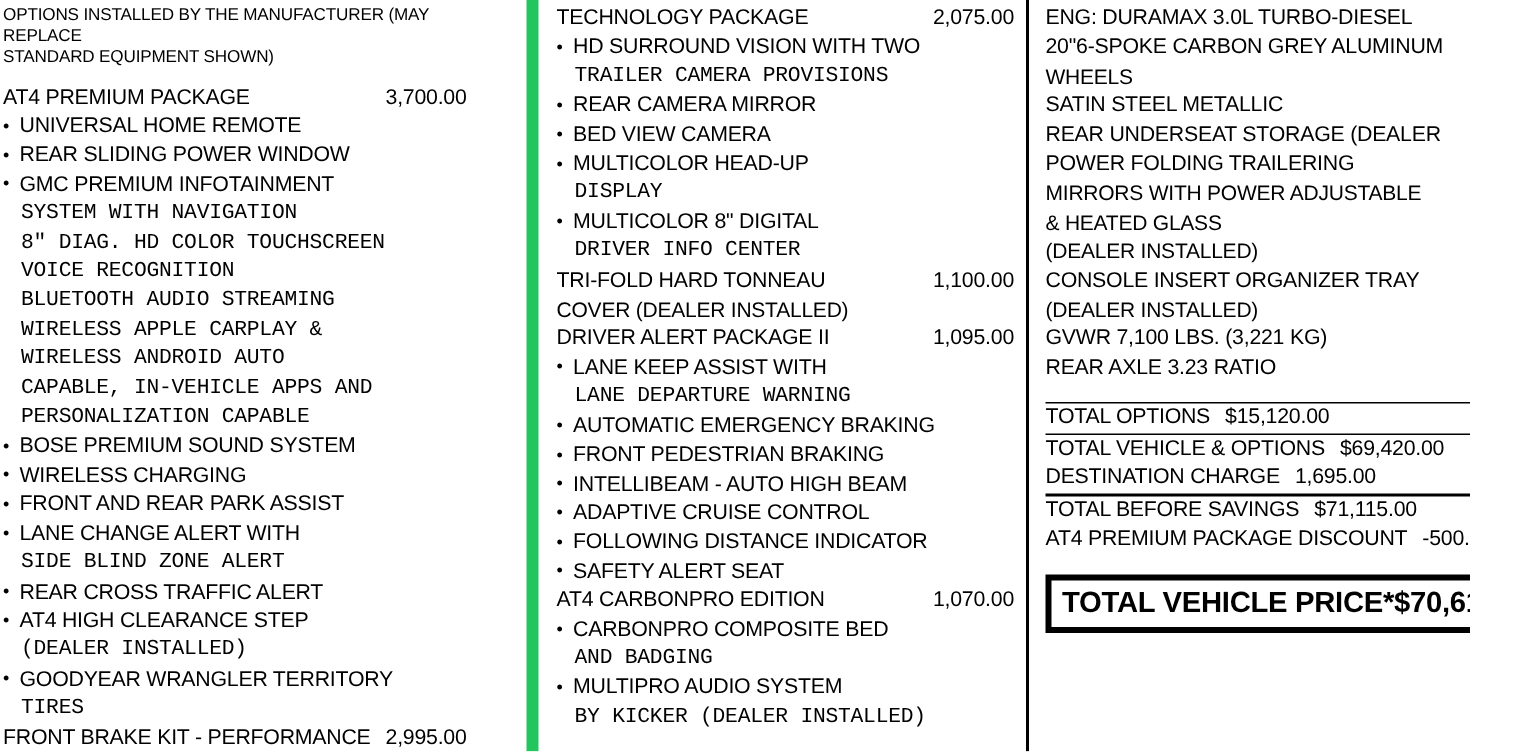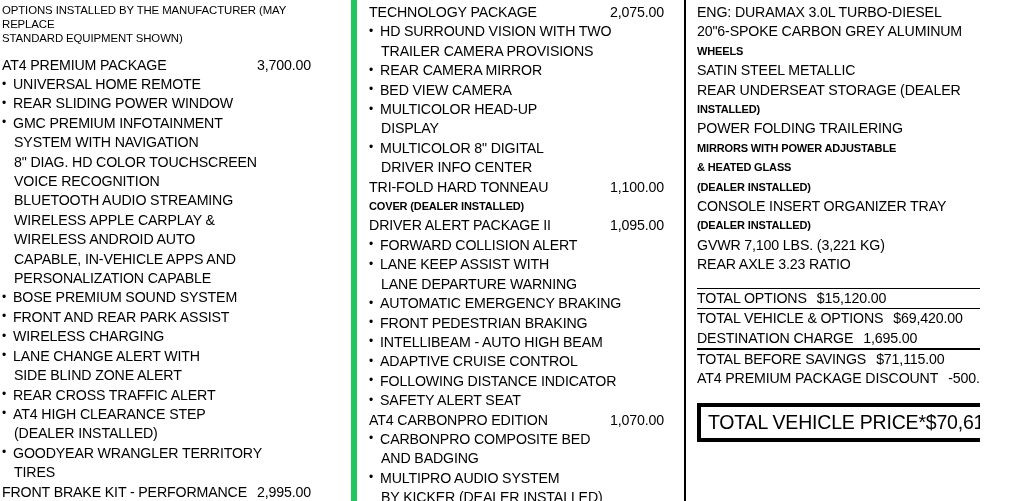--- a/index.html
+++ b/index.html
@@ -24,21 +24,21 @@
     display: flex;
     width: 1024px;
     height: 501px;
     box-sizing: border-box;
   }
   .col {
     box-sizing: border-box;
     position: relative;
   }
   .col-1 { width: 334px; padding: 3px 8px 0 2px; }
-  .col-2 { width: 350px; padding: 3px 20px 0 12px; border-left: 6px solid #22c55e; margin-left: 32px; }
+  .col-2 { width: 350px; padding: 3px 8px 0 12px; border-left: 8px solid #22c55e; margin-left: 32px; }
   .col-3 { width: 340px; padding: 3px 0 16px 11px; border-left: 2px solid #000; }
 
   
   .hdr {
     font-size: 11.4px;
     line-height: 14.2px;
     letter-spacing: -0.1px;
     white-space: pre-line;
   }
   .spacer-sm { height: 10px; }
@@ -75,28 +75,28 @@
     top: -0.5px;
     font-size: 12px;
   }
   
   .bullet-cont {
     font-size: 14.2px;
     line-height: 19.4px;
     letter-spacing: -0.15px;
     padding-left: 12px;
     white-space: nowrap;
+    font-family: Liberation Mono, monospace;
   }
   
   .cont {
-    font-size: 11px;
-    line-height: 19.4px;
-    letter-spacing: -0.15px;
-    white-space: nowrap;
-    font-weight: bold;
+    font-size: 14px;
+    line-height: 19.4px;
+    letter-spacing: -0.15px;
+    white-space: nowrap;
   }
 
   
   .totals { margin-top: 13px; }
   .total-row {
     display: flex;
     align-items: baseline;
     font-size: 14.2px;
     line-height: 19.4px;
     letter-spacing: -0.15px;
@@ -108,21 +108,21 @@
   .total-row .t-label { flex: 0 1 auto; }
   .total-row .t-price { flex: 0 0 auto; padding-left: 10px; text-align: right; }
 
   .grand-box {
     margin-top: 14px;
     border: 4px solid #000;
     padding: 4px 7px 5px 7px;
     display: flex;
     align-items: baseline;
     justify-content: space-between;
-    font-weight: normal;
+    font-weight: bold;
     font-size: 19.5px;
     line-height: 22px;
     letter-spacing: -0.2px;
     white-space: nowrap;
   }
   .grand-box .g-label { flex: 0 0 auto; }
   .grand-box .g-price { flex: 0 0 auto; text-align: right; }
 </style>
 </head>
 <body>
@@ -144,22 +144,22 @@
           <div class="bullet">GMC PREMIUM INFOTAINMENT</div>
           <div class="bullet-cont">SYSTEM WITH NAVIGATION</div>
           <div class="bullet-cont">8" DIAG. HD COLOR TOUCHSCREEN</div>
           <div class="bullet-cont">VOICE RECOGNITION</div>
           <div class="bullet-cont">BLUETOOTH AUDIO STREAMING</div>
           <div class="bullet-cont">WIRELESS APPLE CARPLAY &amp;</div>
           <div class="bullet-cont">WIRELESS ANDROID AUTO</div>
           <div class="bullet-cont">CAPABLE, IN-VEHICLE APPS AND</div>
           <div class="bullet-cont">PERSONALIZATION CAPABLE</div>
           <div class="bullet">BOSE PREMIUM SOUND SYSTEM</div>
+          <div class="bullet">WIRELESS CHARGING</div>
           <div class="bullet">FRONT AND REAR PARK ASSIST</div>
-          <div class="bullet">WIRELESS CHARGING</div>
           <div class="bullet">LANE CHANGE ALERT WITH</div>
           <div class="bullet-cont">SIDE BLIND ZONE ALERT</div>
           <div class="bullet">REAR CROSS TRAFFIC ALERT</div>
           <div class="bullet">AT4 HIGH CLEARANCE STEP</div>
           <div class="bullet-cont">(DEALER INSTALLED)</div>
           <div class="bullet">GOODYEAR WRANGLER TERRITORY</div>
           <div class="bullet-cont">TIRES</div>
           <div class="row">
             <span class="label">FRONT BRAKE KIT - PERFORMANCE</span>
             <span class="price">2,995.00</span>
@@ -183,21 +183,20 @@
           <div class="bullet-cont">DRIVER INFO CENTER</div>
           <div class="row">
             <span class="label">TRI-FOLD HARD TONNEAU</span>
             <span class="price">1,100.00</span>
           </div>
           <div class="cont">COVER (DEALER INSTALLED)</div>
           <div class="row">
             <span class="label">DRIVER ALERT PACKAGE II</span>
             <span class="price">1,095.00</span>
           </div>
-          <div class="bullet">FORWARD COLLISION ALERT</div>
           <div class="bullet">LANE KEEP ASSIST WITH</div>
           <div class="bullet-cont">LANE DEPARTURE WARNING</div>
           <div class="bullet">AUTOMATIC EMERGENCY BRAKING</div>
           <div class="bullet">FRONT PEDESTRIAN BRAKING</div>
           <div class="bullet">INTELLIBEAM - AUTO HIGH BEAM</div>
           <div class="bullet">ADAPTIVE CRUISE CONTROL</div>
           <div class="bullet">FOLLOWING DISTANCE INDICATOR</div>
           <div class="bullet">SAFETY ALERT SEAT</div>
           <div class="row">
             <span class="label">AT4 CARBONPRO EDITION</span>
@@ -222,21 +221,20 @@
           </div>
           <div class="cont">WHEELS</div>
           <div class="row">
             <span class="label">SATIN STEEL METALLIC</span>
             <span class="price">601.16</span>
           </div>
           <div class="row">
             <span class="label">REAR UNDERSEAT STORAGE (DEALER</span>
             <span class="price">275.00</span>
           </div>
-          <div class="cont">INSTALLED)</div>
           <div class="row">
             <span class="label">POWER FOLDING TRAILERING</span>
             <span class="price">260.00</span>
           </div>
           <div class="cont">MIRRORS WITH POWER ADJUSTABLE</div>
           <div class="cont">&amp; HEATED GLASS</div>
           <div class="cont">(DEALER INSTALLED)</div>
           <div class="row">
             <span class="label">CONSOLE INSERT ORGANIZER TRAY</span>
             <span class="price">70.00</span>

